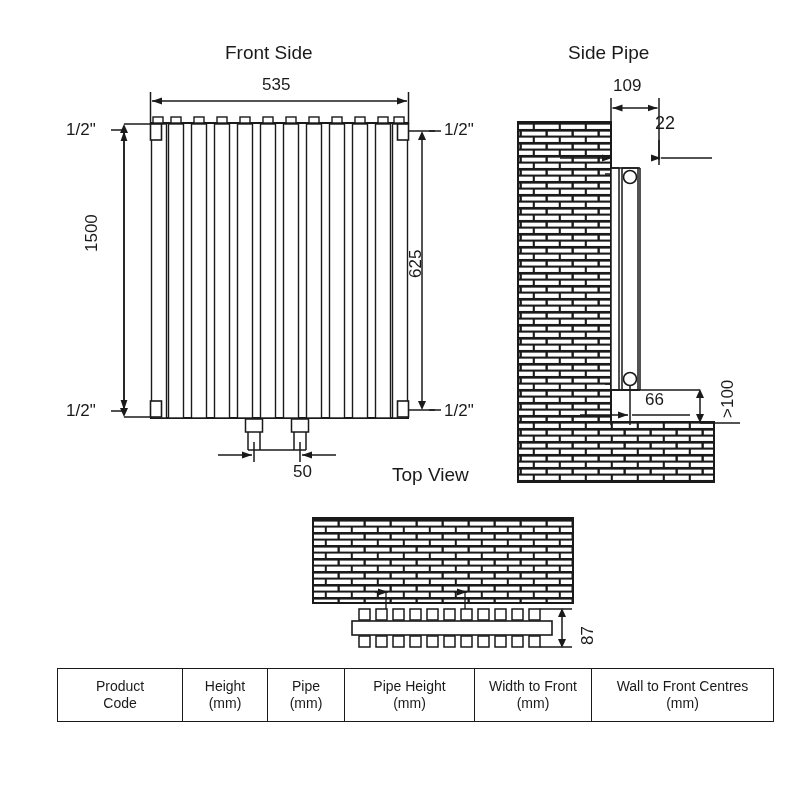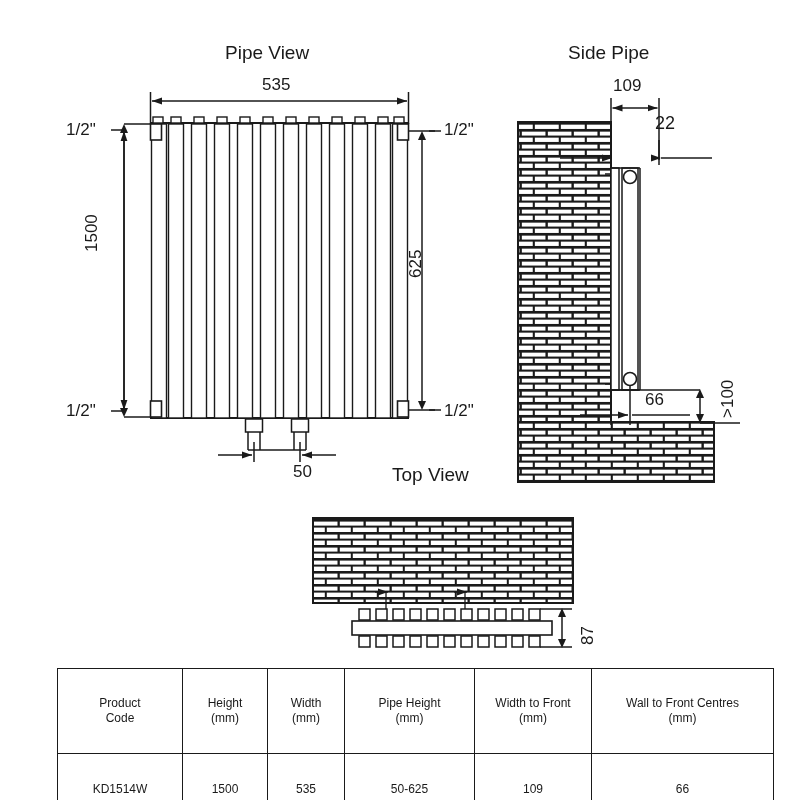--- a/index.html
+++ b/index.html
@@ -14,22 +14,22 @@
     position:absolute;font-size:19px;color:#1a1a1a;white-space:nowrap;
   }
   
   .spec-table{
     position:absolute;left:57px;top:668px;width:686px;
     border-collapse:collapse;table-layout:fixed;
   }
   .spec-table td{
     border:1.6px solid #1a1a1a;
     text-align:center;vertical-align:middle;
-    font-size:12px;line-height:1.22;
-    padding:20px 2px;color:#1a1a1a;
+    font-size:14px;line-height:1.22;
+    padding:4px 2px;color:#1a1a1a;
   }
   .spec-table tr.head td{height:44px;}
   .spec-table tr.body td{height:30px;}
   .c0{width:120px}.c1{width:80px}.c2{width:72px}
   .c3{width:125px}.c4{width:112px}.c5{width:177px}
 </style>
 </head>
 <body>
 
 <div class="stage">
@@ -281,21 +281,21 @@
       <g stroke="#1a1a1a" stroke-width="1.5">
         <line x1="540" y1="609" x2="572" y2="609"></line>
         <line x1="540" y1="647" x2="572" y2="647"></line>
         <line x1="562" y1="611" x2="562" y2="645"></line>
         <path d="M558,617 L562,608 L566,617 Z" fill="#1a1a1a" stroke="none"></path>
         <path d="M558,639 L562,648 L566,639 Z" fill="#1a1a1a" stroke="none"></path>
       </g>
     </g>
   </svg>
 
-  <div class="vtitle" style="left:225px;top:42px;font-size:19px;">Pipe View</div>
+  <div class="vtitle" style="left:225px;top:42px;font-size:19px;">Front Side</div>
 
   <div class="vtitle" style="left:262px;top:75px;font-size:17px;">535</div>
 
   <div class="vtitle" style="left:82px;top:252px;font-size:17px;transform:rotate(-90deg);transform-origin:left top;">1500</div>
 
   <div class="vtitle" style="left:406px;top:278px;font-size:17px;transform:rotate(-90deg);transform-origin:left top;">625</div>
 
   <div class="vtitle" style="left:66px;top:120px;font-size:17px;">1/2"</div>
   <div class="vtitle" style="left:66px;top:401px;font-size:17px;">1/2"</div>
   <div class="vtitle" style="left:444px;top:120px;font-size:17px;">1/2"</div>
@@ -322,40 +322,32 @@
       <tr class="head">
         <td class="c0">
           <span>Product</span><br>
           <span>Code</span>
         </td>
         <td class="c1">
           <span>Height</span><br>
           <span>(mm)</span>
         </td>
         <td class="c2">
-          <span>Width</span><br>
+          <span>Pipe</span><br>
           <span>(mm)</span>
         </td>
         <td class="c3">
           <span>Pipe Height</span><br>
           <span>(mm)</span>
         </td>
         <td class="c4">
           <span>Width to Front</span><br>
           <span>(mm)</span>
         </td>
         <td class="c5">
           <span>Wall to Front Centres</span><br>
           <span>(mm)</span>
         </td>
-      </tr>
-      <tr class="body">
-        <td>KD1514W</td>
-        <td>1500</td>
-        <td>535</td>
-        <td>50-625</td>
-        <td>109</td>
-        <td>66</td>
       </tr>
     </tbody>
   </table>
 
 </div>
 
 </body></html>

